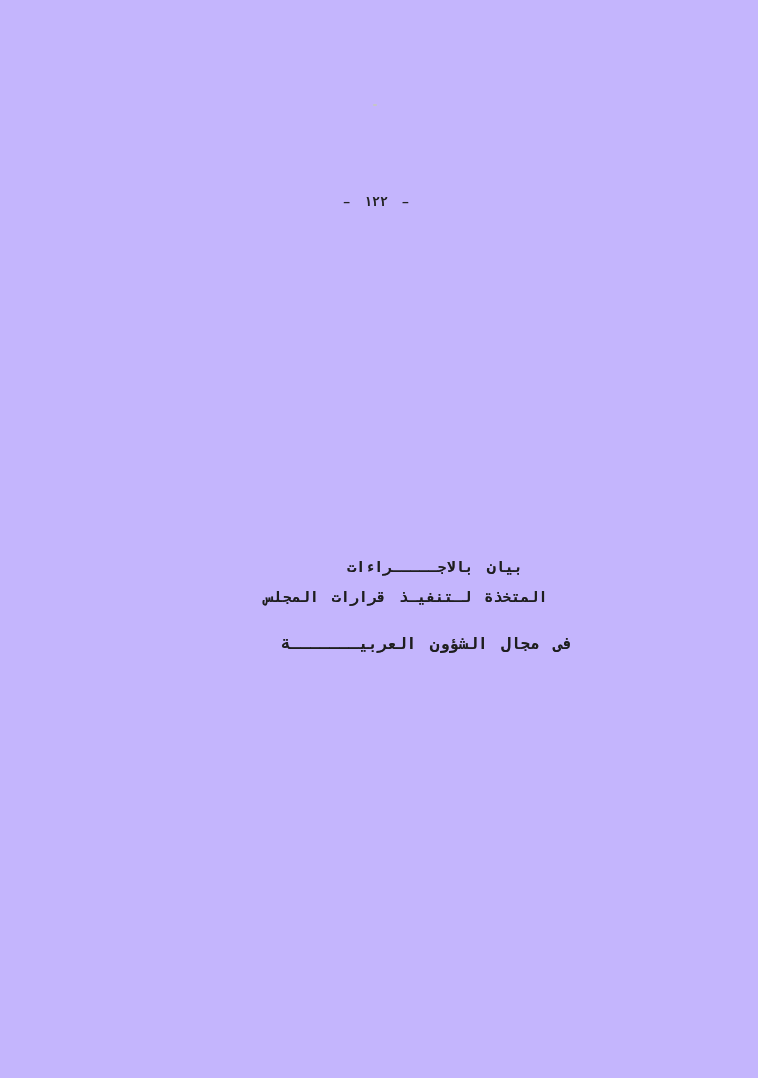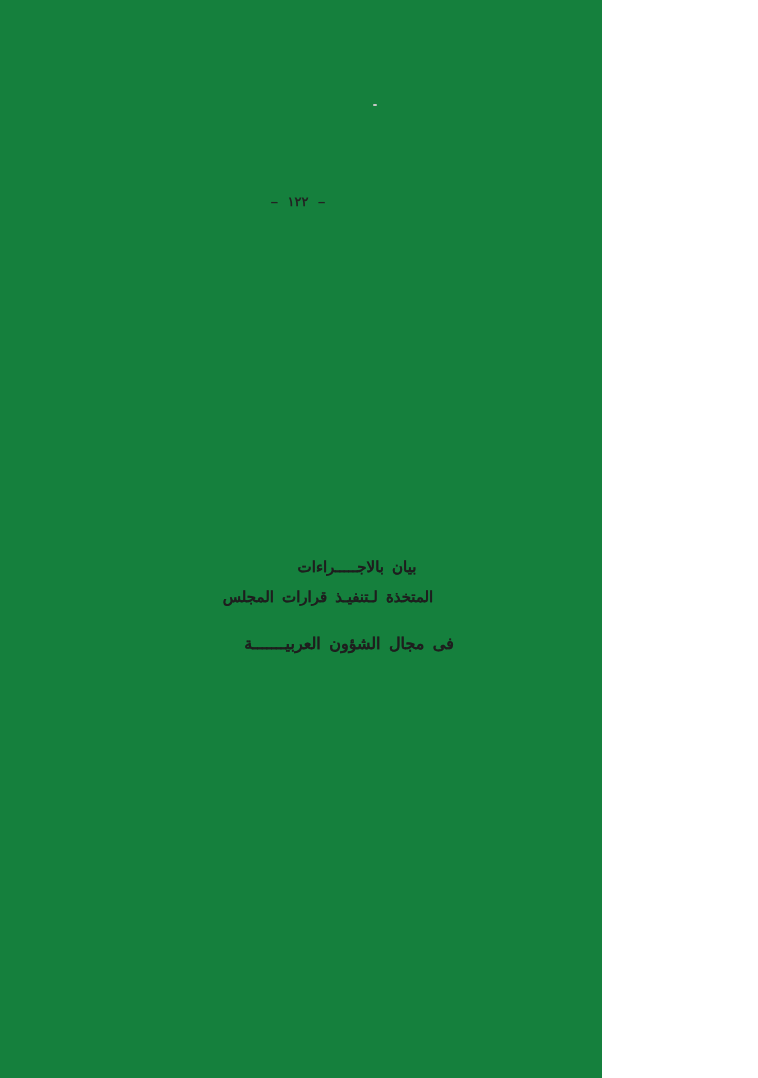--- a/index.html
+++ b/index.html
@@ -2,25 +2,25 @@
 <html lang="ar"><head>
 <meta charset="utf-8">
 <style>
   html, body {
     margin: 0;
     padding: 0;
     background: #ffffff;
   }
   .scan-page {
     position: relative;
-    width: 602px;
+    width: 758px;
     height: 1078px;
-    background: #15803d;
+    background: #c4b5fd;
     overflow: hidden;
-    font-family: Liberation Sans, sans-serif;
+    font-family: Liberation Mono, monospace;
     color: #1c1c1c;
   }
   
   .speck {
     position: absolute;
     left: 373px;
     top: 104px;
     width: 4px;
     height: 2px;
     background: #c6c6c6;

